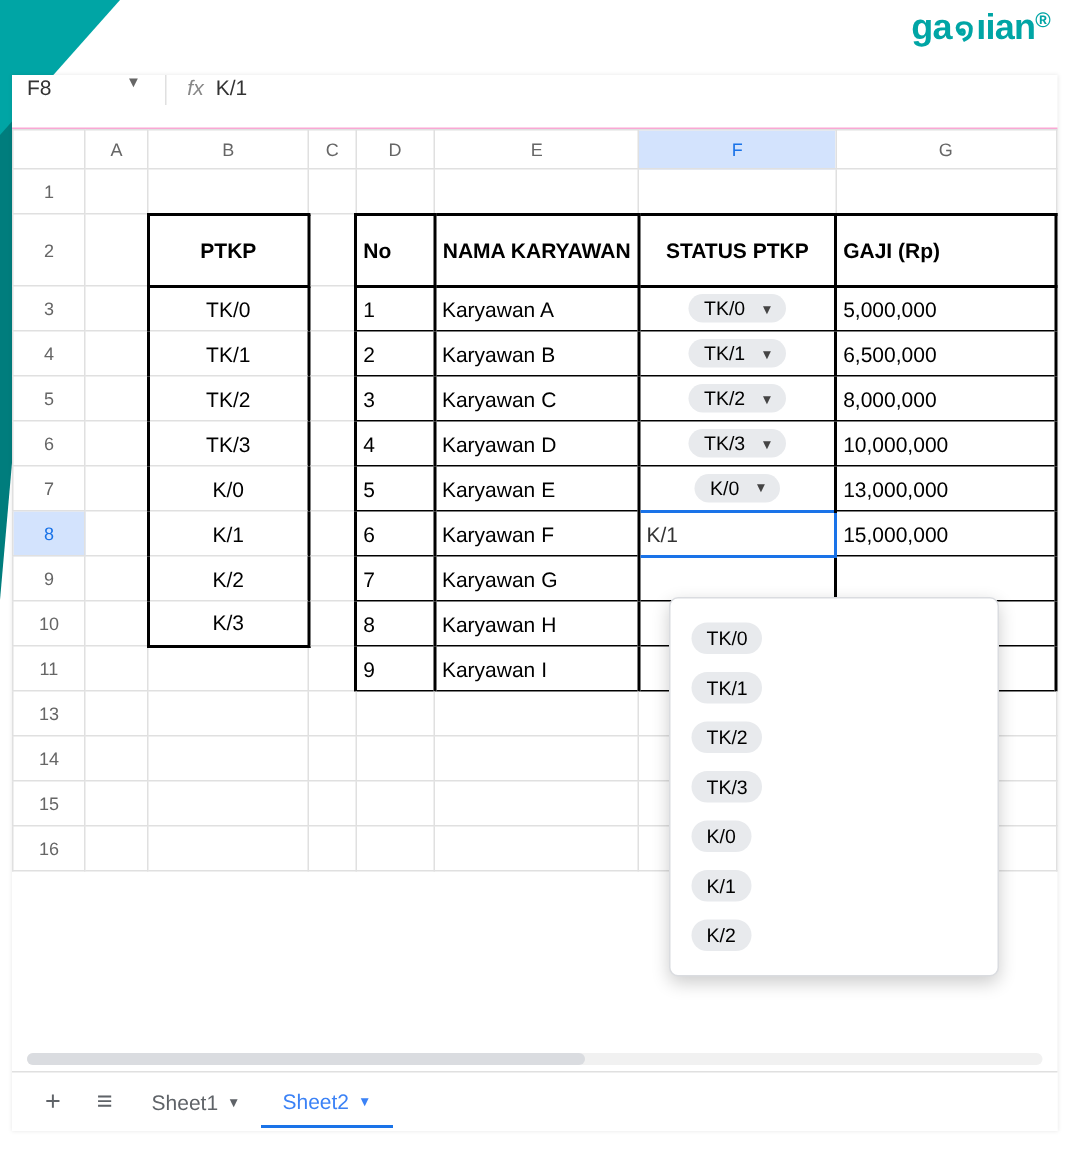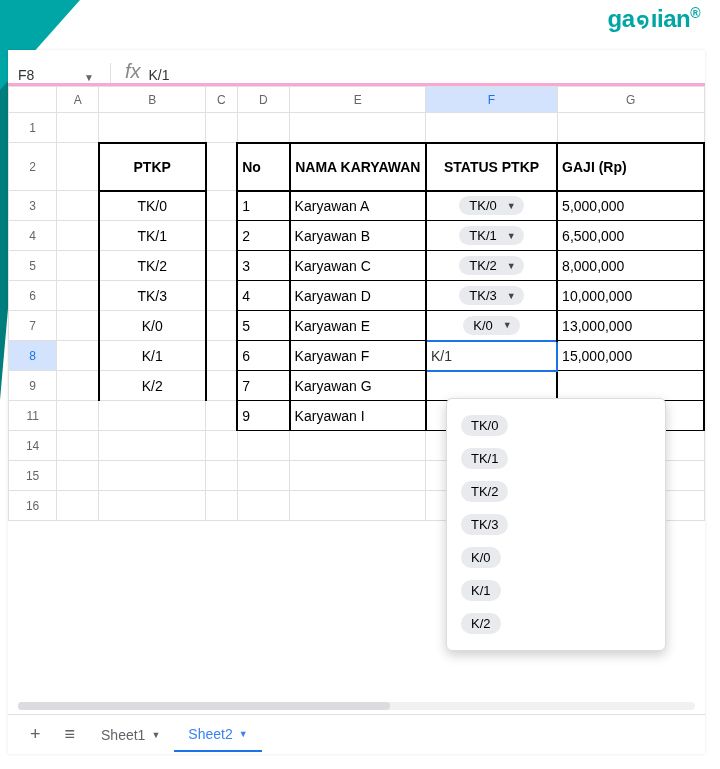--- a/index.html
+++ b/index.html
@@ -2,25 +2,25 @@
 <html><head>
 <meta charset="utf-8">
 <style>
 * { box-sizing: border-box; margin: 0; padding: 0; }
 body { font-family: Arial, sans-serif; background: #fff; width: 720px; height: 769px; position: relative; overflow: hidden; }
 .teal-triangle { position: absolute; top: 0; left: 0; width: 0; height: 0; border-left: 80px solid #00a5a5; border-bottom: 90px solid transparent; z-index: 0; }
 .teal-triangle2 { position: absolute; top: 0; left: 0; width: 0; height: 0; border-left: 35px solid #007d7d; border-bottom: 400px solid transparent; z-index: 0; }
 .logo { position: absolute; top: 5px; right: 20px; color: #00a5a5; font-size: 24px; font-weight: bold; letter-spacing: -0.5px; }
 .logo .swirl { display: inline-block; font-size: 20px; margin: 0 2px; }
 .sheet-container { position: absolute; top: 50px; left: 8px; right: 15px; bottom: 15px; background: #fff; box-shadow: 0 0 3px rgba(0,0,0,0.1); }
-.formula-bar { display: flex; align-items: flex-end; height: 36px; border-bottom: 3px solid #f9a8d4; padding: 0 6px; }
+.formula-bar { display: flex; align-items: flex-start; height: 36px; border-bottom: 1px solid #f9a8d4; padding: 0 6px; }
 .name-box { width: 60px; font-size: 14px; color: #333; padding: 0 4px; }
 .name-dropdown { color: #666; font-size: 10px; padding: 0 10px; cursor: pointer; }
 .divider-v { width: 1px; height: 20px; background: #e0e0e0; margin: 0 6px; }
-.fx-label { font-style: italic; color: #888; font-size: 20px; padding: 0 8px; }
+.fx-label { font-style: italic; color: #888; font-size: 14px; padding: 0 8px; }
 .formula-input { flex: 1; border: none; outline: none; font-size: 14px; color: #333; }
 .grid-wrapper { position: relative; }
 table.grid { border-collapse: collapse; width: 100%; }
 .col-header th { background: #fff; border: 1px solid #e0e0e0; height: 26px; font-weight: normal; font-size: 12px; color: #666; text-align: center; }
 .col-header th.selected { background: #d3e3fd; color: #1a73e8; }
 .row-header { background: #fff; border: 1px solid #e0e0e0; width: 46px; font-size: 12px; color: #666; text-align: center; }
 .row-header.selected { background: #d3e3fd; color: #1a73e8; }
 td.cell { border: 1px solid #e0e0e0; height: 30px; font-size: 14px; padding: 0 4px; position: relative; }
 td.cell.bthick-t { border-top: 2px solid #000; }
 td.cell.bthick-b { border-bottom: 2px solid #000; }
@@ -171,28 +171,48 @@
             <td class="row-header ">9</td>
             <td class="cell"></td>
             <td class="cell center bthick-l bthick-r">K/2</td>
             <td class="cell"></td>
             <td class="cell right bthick-l bthick-r bthin-b">7</td>
             <td class="cell bthick-r bthin-b">Karyawan G</td>
             <td class="cell center bthick-r bthin-b"></td>
             <td class="cell right bthick-r bthin-b"></td>
           </tr>
           <tr>
+            <td class="row-header ">10</td>
+            <td class="cell"></td>
+            <td class="cell center bthick-l bthick-r bthick-b">K/3</td>
+            <td class="cell"></td>
+            <td class="cell right bthick-l bthick-r bthin-b">8</td>
+            <td class="cell bthick-r bthin-b">Karyawan H</td>
+            <td class="cell center bthick-r bthin-b"></td>
+            <td class="cell right bthick-r bthin-b"></td>
+          </tr>
+          <tr>
             <td class="row-header ">11</td>
             <td class="cell"></td>
             <td class="cell center"></td>
             <td class="cell"></td>
             <td class="cell right bthick-l bthick-r bthin-b bthick-b">9</td>
             <td class="cell bthick-r bthin-b bthick-b">Karyawan I</td>
             <td class="cell center bthick-r bthin-b bthick-b"></td>
             <td class="cell right bthick-r bthin-b bthick-b"></td>
+          </tr>
+          <tr>
+            <td class="row-header ">13</td>
+            <td class="cell"></td>
+            <td class="cell center"></td>
+            <td class="cell"></td>
+            <td class="cell right"></td>
+            <td class="cell"></td>
+            <td class="cell center"></td>
+            <td class="cell right"></td>
           </tr>
           <tr>
             <td class="row-header ">14</td>
             <td class="cell"></td>
             <td class="cell center"></td>
             <td class="cell"></td>
             <td class="cell right"></td>
             <td class="cell"></td>
             <td class="cell center"></td>
             <td class="cell right"></td>

